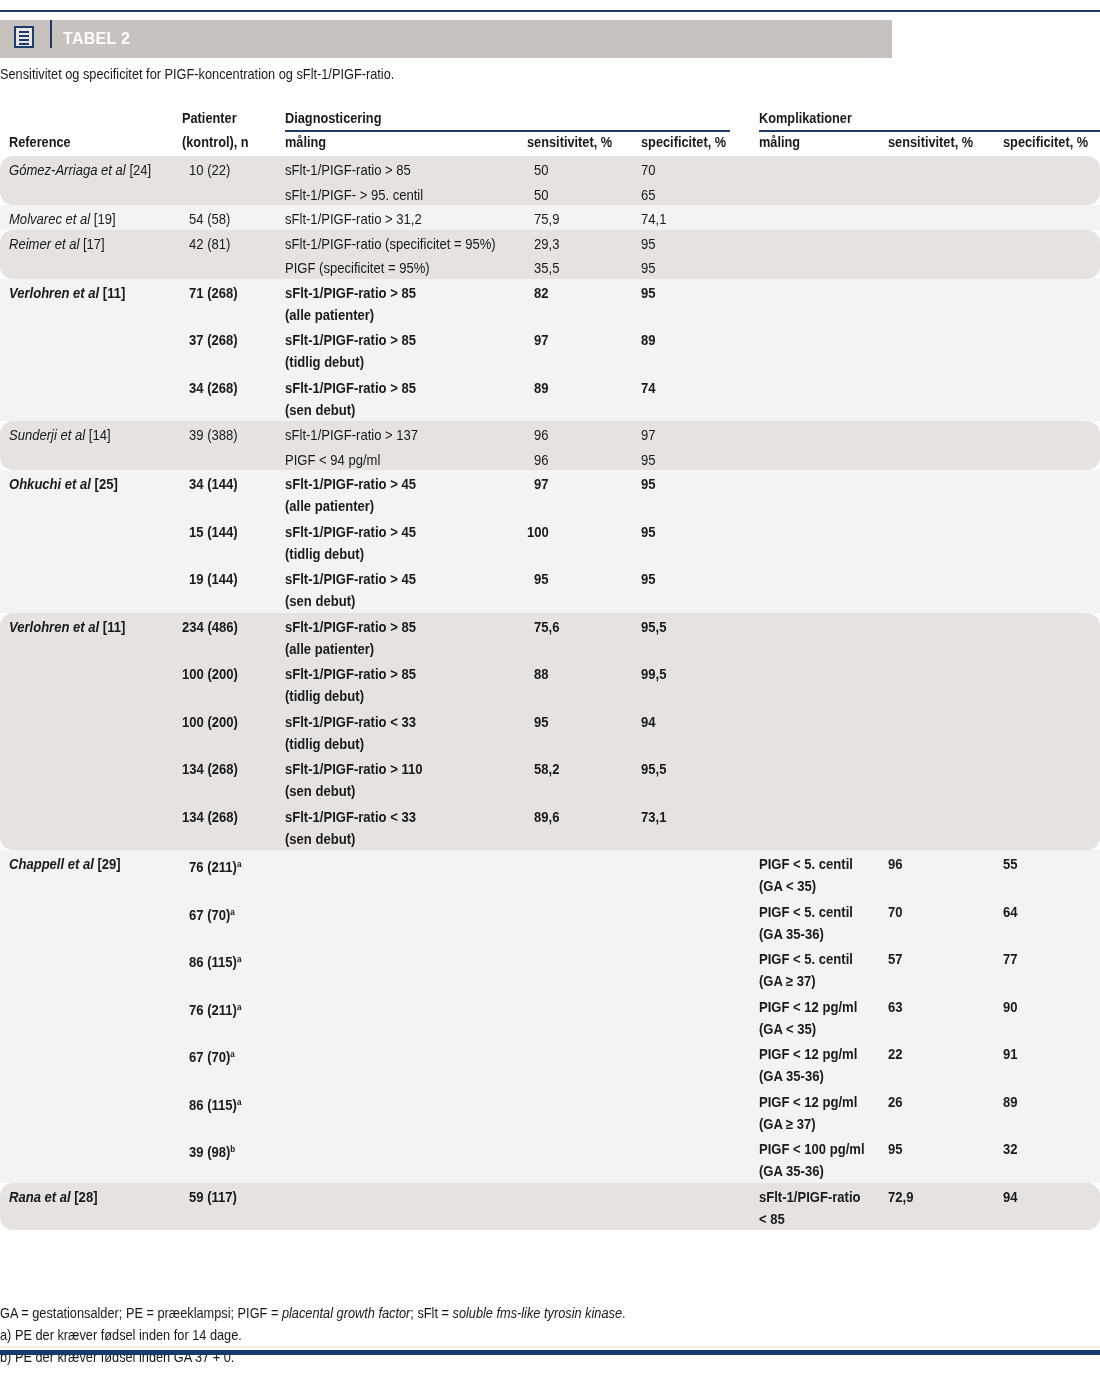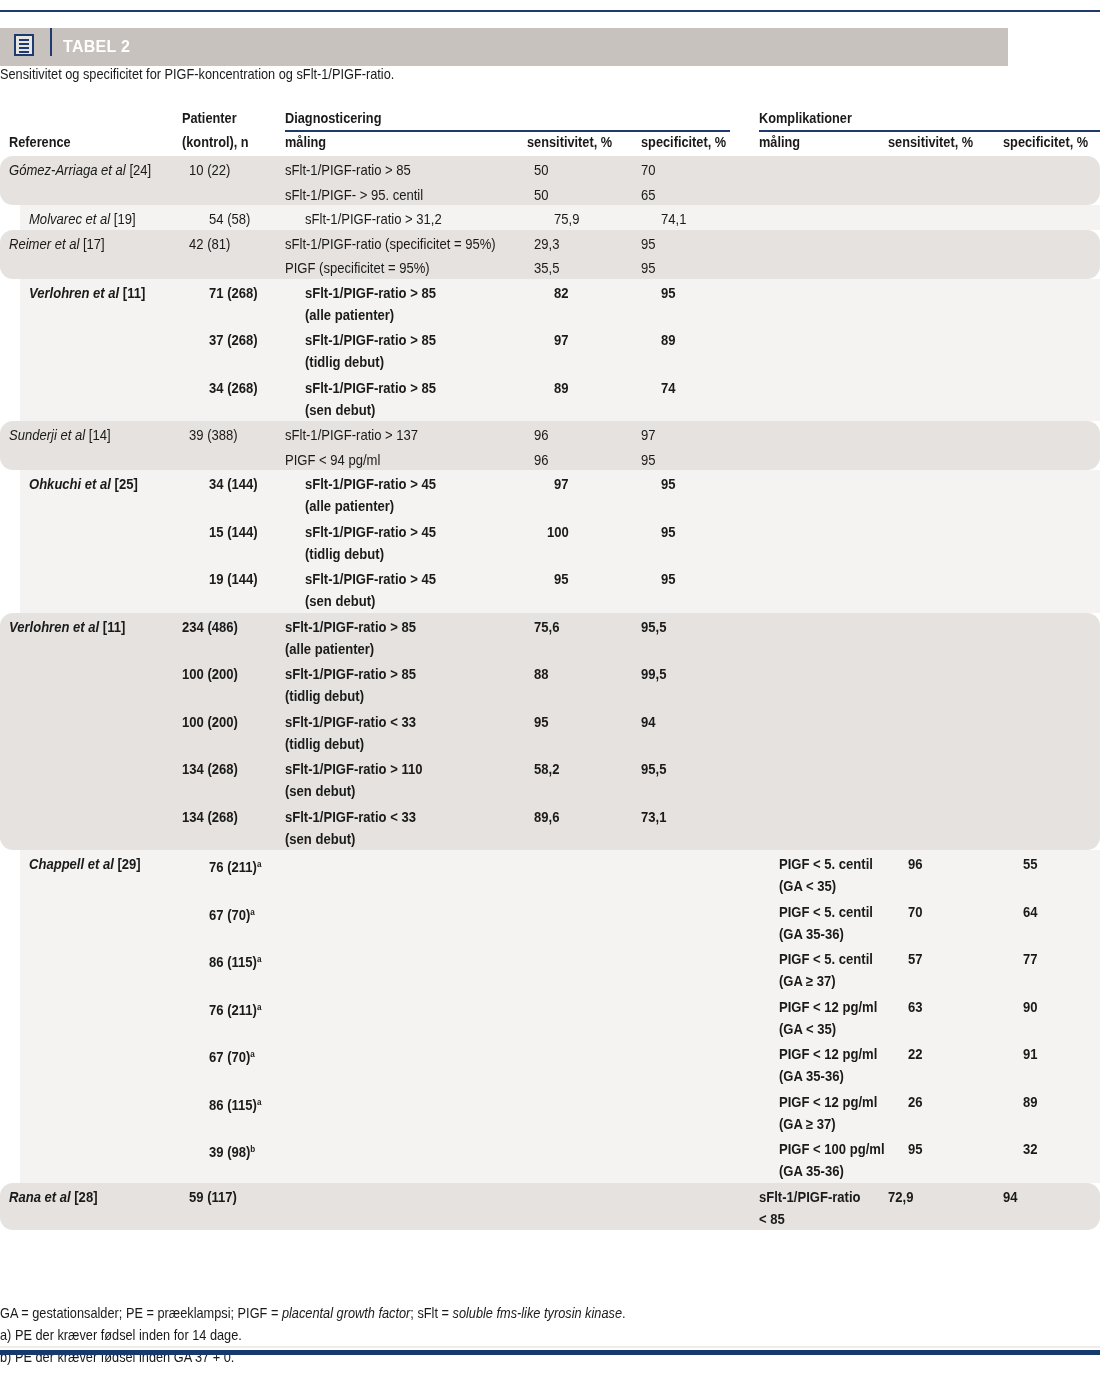--- a/index.html
+++ b/index.html
@@ -3,21 +3,21 @@
   <meta charset="utf-8">
   <style>
     html, body { margin: 0; padding: 0; background: #ffffff; }
     body {
       width: 1100px; height: 1381px; position: relative; overflow: hidden;
       font-family: "Liberation Sans Narrow", "Liberation Sans", sans-serif;
       color: #1a1a1a;
     }
     .top-rule { position: absolute; left: 0; top: 10px; width: 1100px; height: 2px; background: #1e3a6e; }
     .title-bar {
-      position: absolute; left: 0; top: 28px; width: 1008px; height: 38px;
+      position: absolute; left: 0; top: 20px; width: 892px; height: 38px;
       background: #c7c2be;
     }
     .title-icon {
       position: absolute; left: 14px; top: 6px; width: 20px; height: 22px;
       border: 2px solid #1e3a6e; background: #e8e6e3; box-sizing: border-box;
     }
     .title-icon i { position: absolute; left: 3px; right: 3px; height: 2px; background: #1e3a6e; }
     .title-sep { position: absolute; left: 50px; top: 0; width: 2px; height: 28px; background: #1e3a6e; }
     .title-text {
       position: absolute; left: 63px; top: 10px; font-weight: bold; color: #ffffff;
@@ -28,21 +28,21 @@
       transform: scaleX(0.88); transform-origin: left top; white-space: nowrap;
     }
     .table-wrap { position: absolute; left: 0; top: 108px; width: 1100px; }
     .hdr {
       position: relative; height: 48px; font-size: 14.5px; font-weight: bold;
     }
     .hdr span { position: absolute; white-space: nowrap; transform: scaleX(0.88); transform-origin: left top; }
     .hdr .uline { position: absolute; height: 2px; background: #1e3a6e; }
     .row { position: relative; font-size: 14.5px; }
     .row.shade { background: #e5e2df; border-radius: 13px; }
-    .row.light { background: #f4f3f2; margin-left: 20px; }
+    .row.light { background: #f4f3f2; }
     .row .sub { position: relative; height: 24.5px; }
     .row .sub.two { height: 47.5px; font-weight: bold; }
     .cell { position: absolute; top: 3px; white-space: pre; line-height: 22px; transform: scaleX(0.9); transform-origin: left top; }
     .ref i { font-style: italic; }
     .c-ref { left: 9px; }
     .c-pat { left: 189px; }
     .c-pat.wide { left: 182px; }
     .c-dm { left: 285px; }
     .c-ds { left: 534px; }
     .c-ds.wide { left: 527px; }

